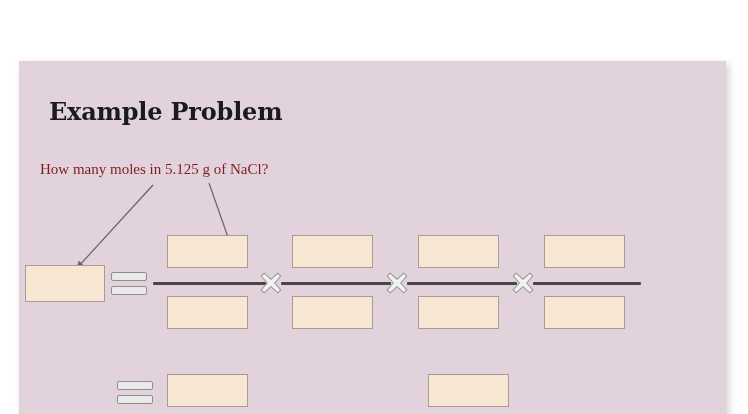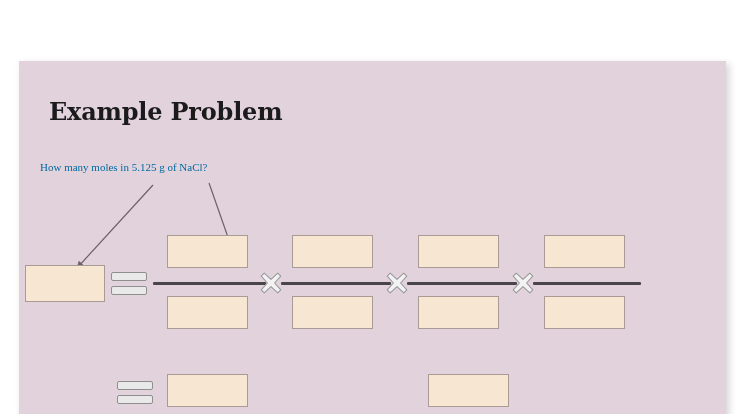--- a/index.html
+++ b/index.html
@@ -43,22 +43,22 @@
     font-size: 24px;
     letter-spacing: -0.2px;
     color: #1b1b1b;
     white-space: nowrap;
   }
   .question {
     position: absolute;
     left: 21px;
     top: 100px;
     font-family: "Liberation Serif", serif;
-    font-size: 11px;
-    color: #0369a1;
+    font-size: 15px;
+    color: #7f1d1d;
     white-space: nowrap;
   }
 
   
   .box {
     position: absolute;
     background: #f7e7d2;
     border: 1.4px solid #a99a96;
     box-sizing: border-box;
   }

